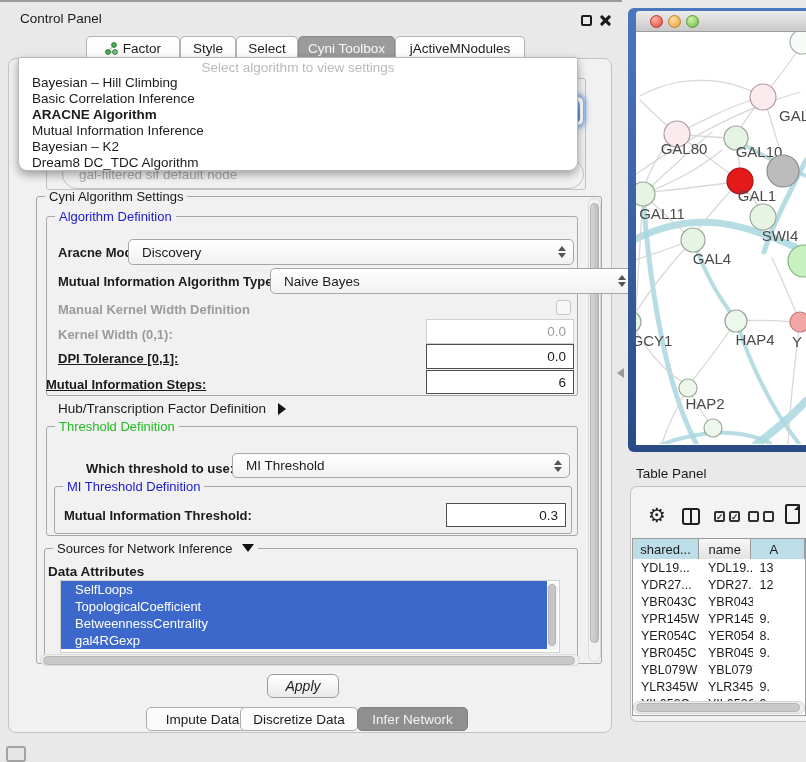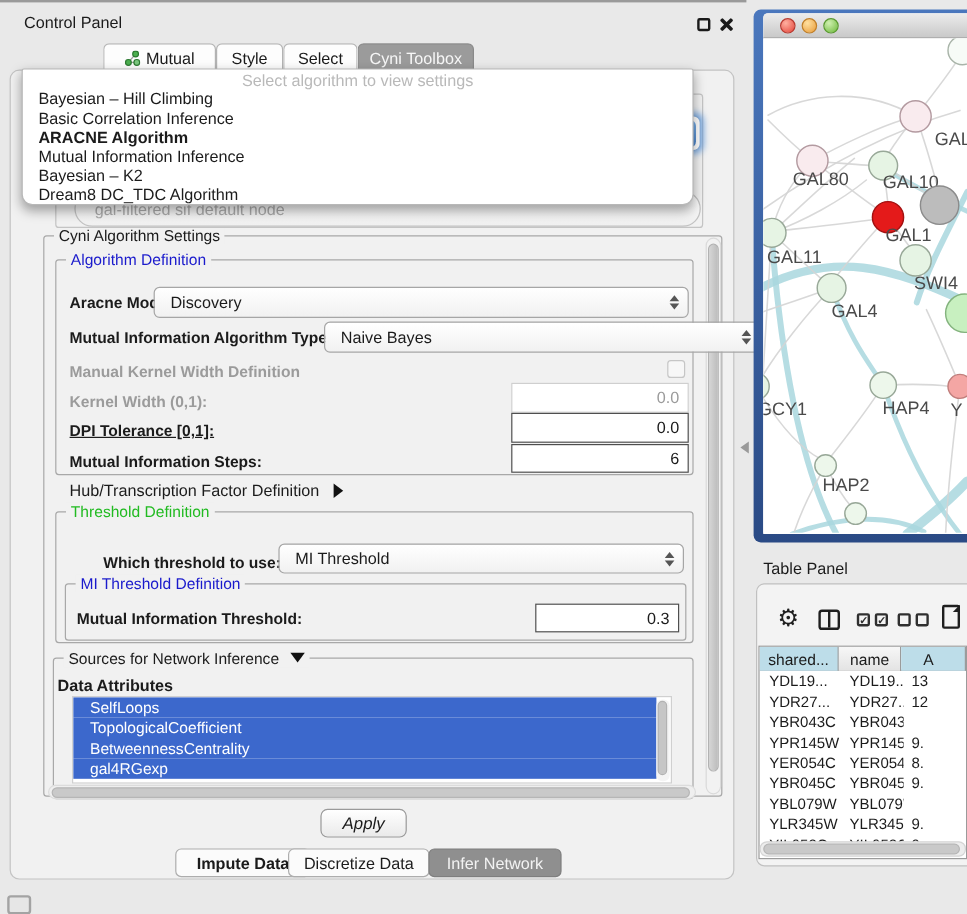--- a/index.html
+++ b/index.html
@@ -128,30 +128,33 @@
   <div class="tab" style="left:86px;width:94px;">
     <span class="net-tab-icon">
       <svg width="13" height="13">
           <line x1="3" y1="10" x2="9" y2="3" stroke="#9c9c9c"></line>
           <line x1="3" y1="10" x2="10" y2="10" stroke="#9c9c9c"></line>
       <circle cx="3" cy="10" r="2.4" fill="#4caf50" stroke="#2d7a32"></circle>
           <circle cx="9" cy="3" r="2.4" fill="#4caf50" stroke="#2d7a32"></circle>
           <circle cx="10" cy="10" r="2.4" fill="#7ac77e" stroke="#2d7a32"></circle>
         </svg>
     </span>
-    <span>Mutual</span>
+    <span>Factor</span>
   </div>
   <div class="tab" style="left:180px;width:56px;">
     <span>Style</span>
     </div>
   <div class="tab" style="left:236px;width:62px;">
     <span>Select</span>
     </div>
   <div class="tab sel" style="left:298px;width:97px;">
     <span>Cyni Toolbox</span>
+    </div>
+  <div class="tab" style="left:395px;width:130px;">
+    <span>jActiveMNodules</span>
     </div>
 
   <div class="ghost-group"></div>
   <div class="focus-combo">
     <span class="cap"></span>
     </div>
   <div class="dis-combo">
     <span>gal-filtered sif default node</span>
     </div>
 
@@ -194,21 +197,21 @@
   <div class="lbl dis" style="left:58px;top:302px;">Manual Kernel Width Definition</div>
   <div class="checkbox" style="left:556px;top:300px;"></div>
   <div class="lbl dis" style="left:58px;top:327px;">Kernel Width (0,1):</div>
   <div class="field dis" style="left:426px;top:319px;width:148px;height:25px;">
     <span>0.0</span>
     </div>
   <div class="lbl" style="left:58px;top:351px;text-decoration:underline;">DPI Tolerance [0,1]:</div>
   <div class="field dark" style="left:426px;top:344px;width:148px;height:25px;">
     <span>0.0</span>
     </div>
-  <div class="lbl" style="left:58px;top:377px;">Mutual Information Steps:</div>
+  <div class="lbl" style="left:46px;top:377px;text-decoration:underline;">Mutual Information Steps:</div>
   <div class="field dark" style="left:426px;top:370px;width:148px;height:24px;">
     <span>6</span>
     </div>
 
   <div class="abs" style="left:58px;top:401px;font-size:13.5px;">
     <span>Hub/Transcription Factor Definition</span>
     <span class="arrow-right"></span>
   </div>
 
   <div class="group" style="left:46px;top:426px;width:532px;height:110px;">
@@ -245,21 +248,21 @@
     <div class="list-vscroll">
         <i></i>
       </div>
   </div>
   <div class="hscroll" style="left:40px;top:654px;width:540px;height:12px;">
     <i style="width:532px;"></i>
     </div>
 
   <div class="apply">Apply</div>
 
-  <div class="btab" style="left:146px;width:113px;font-weight:bold;">
+  <div class="btab" style="left:146px;width:113px;">
     <span>Impute Data</span>
     </div>
   <div class="btab" style="left:240px;width:118px;">
     <span>Discretize Data</span>
     </div>
   <div class="btab sel" style="left:357px;width:111px;">
     <span>Infer Network</span>
     </div>
 
   <div class="split-arrow"></div>

